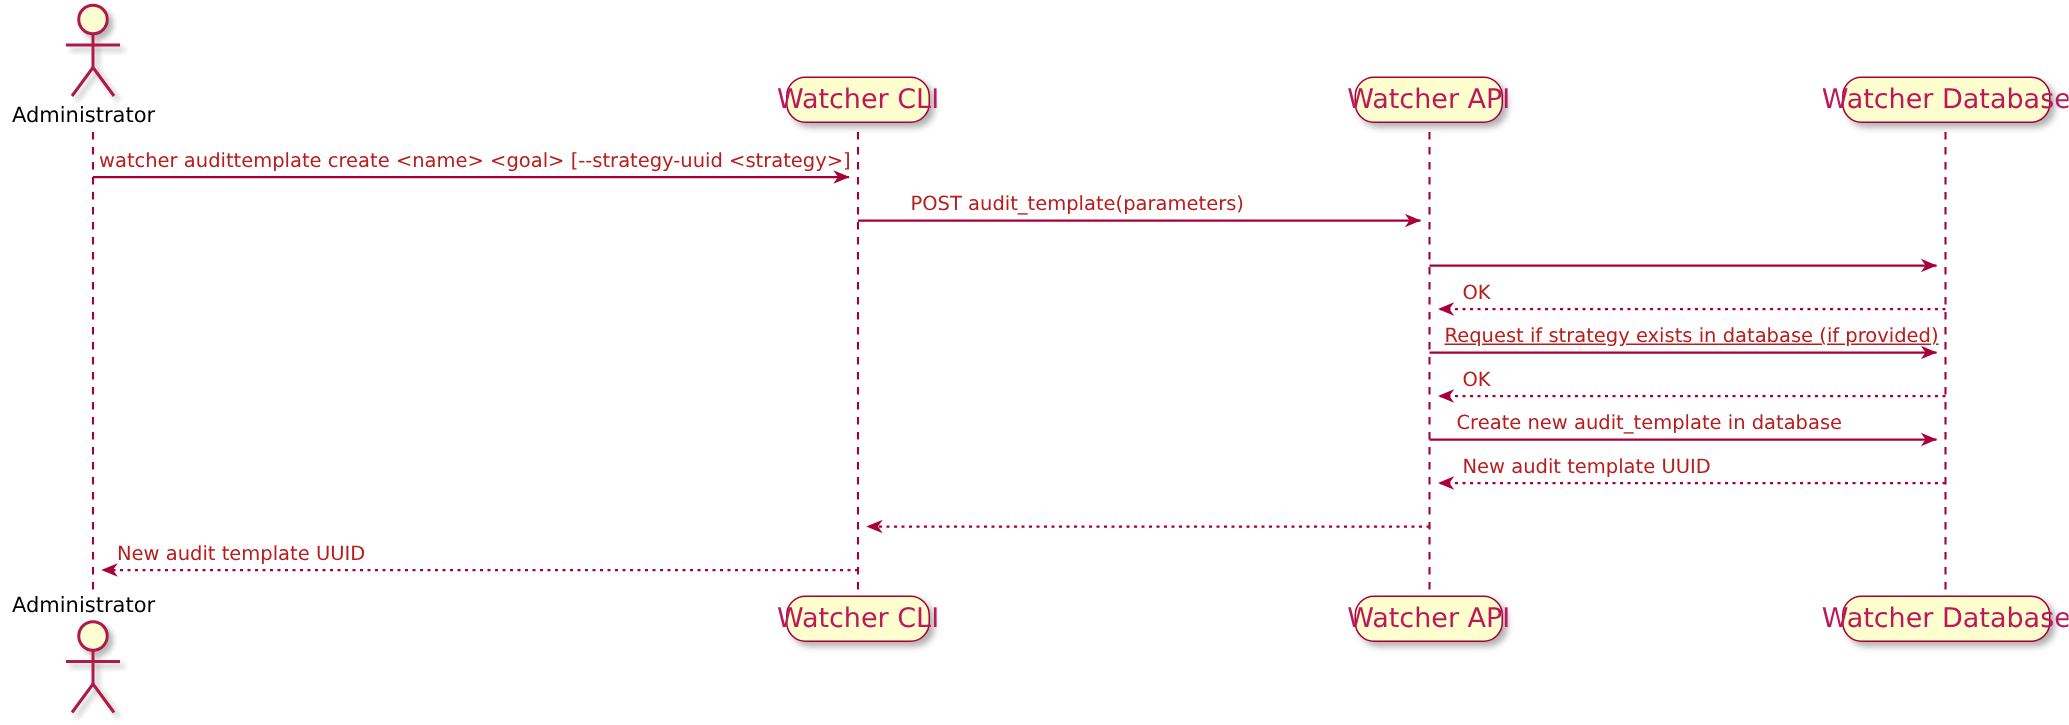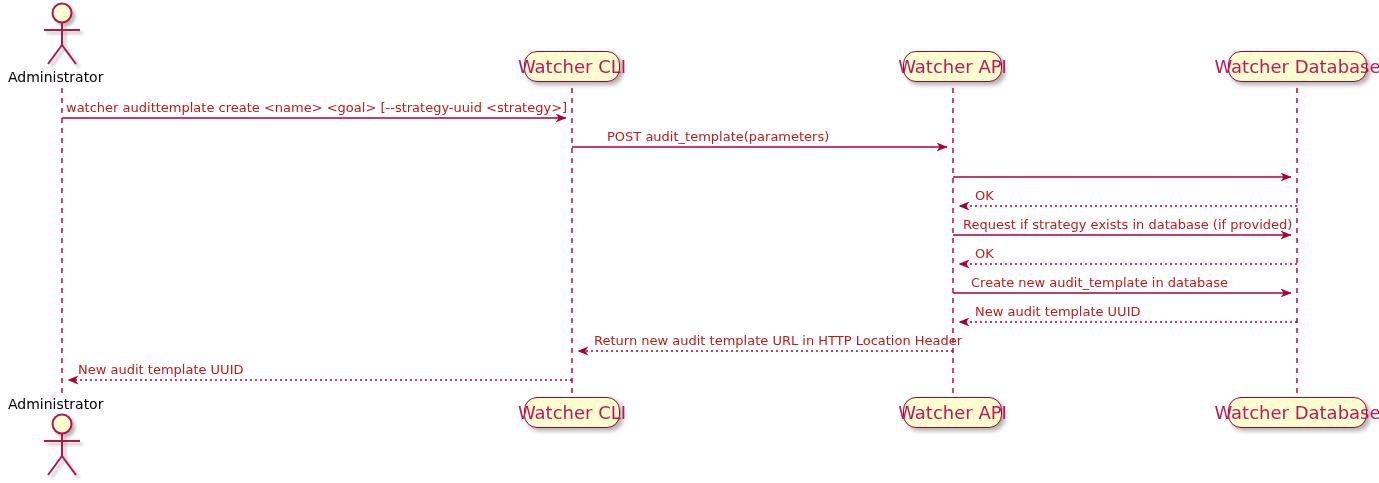--- a/index.html
+++ b/index.html
@@ -122,20 +122,19 @@
   <div class="pbox" style="left:903px; top:51px; width:99px; height:31px;">Watcher API</div>
   <div class="pbox" style="left:1228px; top:51px; width:139px; height:31px;">Watcher Database</div>
 
   <div class="pbox" style="left:524px; top:397px; width:96px; height:31px;">Watcher CLI</div>
   <div class="pbox" style="left:903px; top:397px; width:99px; height:31px;">Watcher API</div>
   <div class="pbox" style="left:1228px; top:397px; width:139px; height:31px;">Watcher Database</div>
 
   <div class="msg-label" style="left:66px;  top:101px;">watcher audittemplate create &lt;name&gt; &lt;goal&gt; [--strategy-uuid &lt;strategy&gt;]</div>
   <div class="msg-label" style="left:578px; top:130px;margin-left:29px;">POST audit_template(parameters)</div>
   <div class="msg-label" style="left:975px; top:189px;">OK</div>
-  <div class="msg-label" style="left:963px; top:218px;">Request if strategy exists in database (if provided)</div>
+  <div class="msg-label" style="left:963px; top:218px;text-decoration:underline;">Request if strategy exists in database (if provided)</div>
   <div class="msg-label" style="left:975px; top:247px;">OK</div>
   <div class="msg-label" style="left:971px; top:276px;">Create new audit_template in database</div>
   <div class="msg-label" style="left:975px; top:305px;">New audit template UUID</div>
-  <div class="msg-label" style="left:594px; top:334px;">Return new audit template URL in HTTP Location Header</div>
   <div class="msg-label" style="left:78px;  top:363px;">New audit template UUID</div>
 
 </div>
 
 </body></html>

